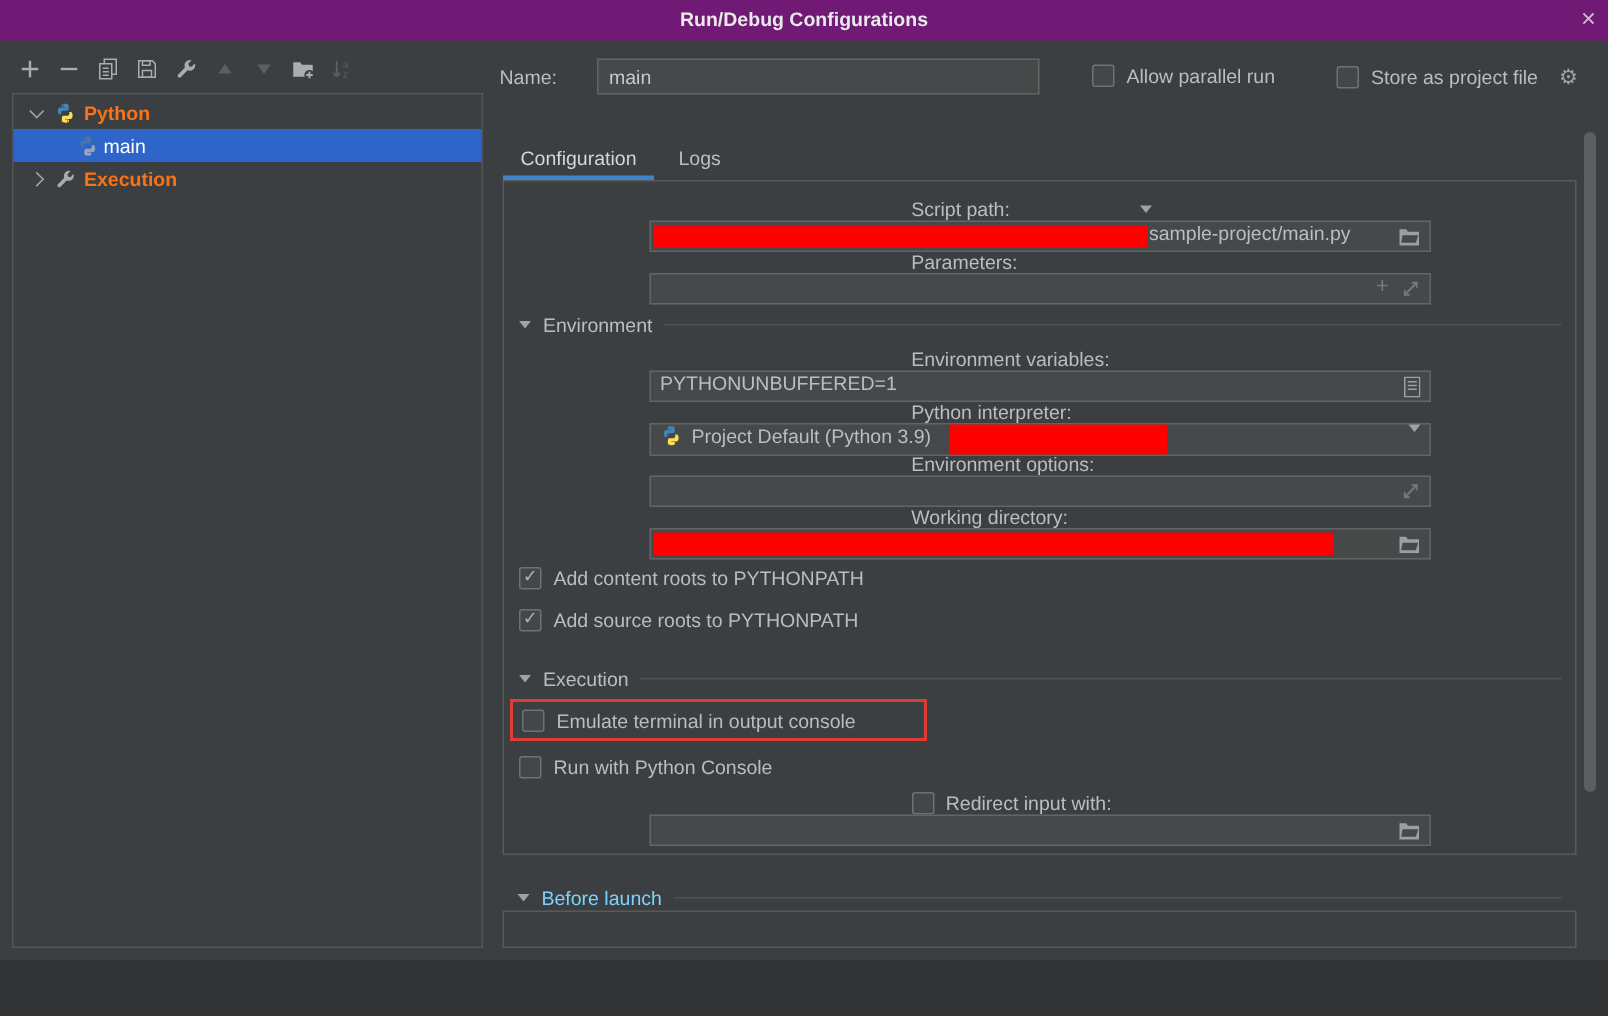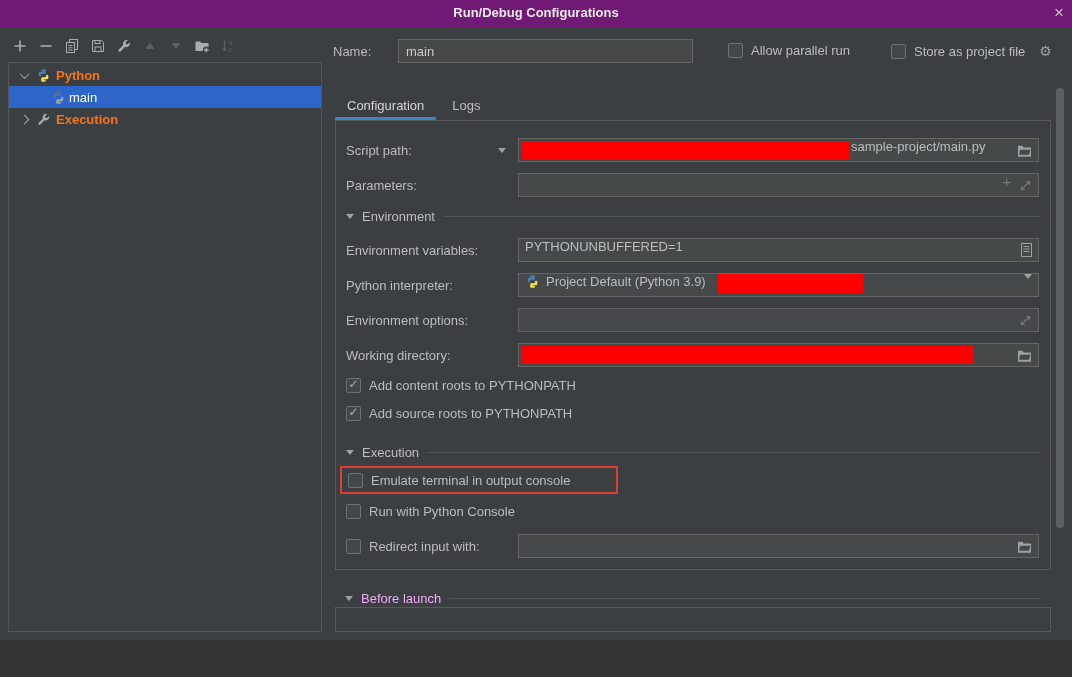--- a/index.html
+++ b/index.html
@@ -37,21 +37,21 @@
   .cb .mark { color:#aeb3b6; font-size:12px; line-height:1; transform:translateY(-1px); }
 
   
   .tabs { position:absolute; left:335px; top:92px; height:28px; display:flex;justify-content:center; }
   .tab { padding:0 12px; line-height:28px; color:#bbbdbf; }
   .tab.active { box-shadow:inset 0 -3px 0 #4083c9; color:#d4d6d8; }
   .tab.logs { margin-left:4px; }
 
   
   .config-box { position:absolute; left:335px; top:120px; width:716px; height:450px; border:1px solid #57595b; }
-  .row { position:absolute; left:10px; right:9px; height:36px; display:flex; align-items:center; }
+  .row { position:absolute; left:10px; right:9px; height:36px; display:flex; align-items:center;flex-direction:column; }
   .label { width:172px; flex:none; display:flex; align-items:center; color:#bbbdbf; }
   .tri { width:0; height:0; border-left:4px solid transparent; border-right:4px solid transparent; border-top:5px solid #9da2a5; flex:none; }
   .label .tri { margin-left:auto; margin-right:12px; }
   .field { width:521px; height:24px; background:#45494a; border:1px solid #646464; display:flex; padding:0 6px; position:relative; color:#bbbdbf; }
   .redact { background:#fe0000; display:block; }
   .redact.abs { position:absolute; left:2px; top:2px; bottom:2px; }
   .ficon { display:inline-flex; align-items:center; }
   .push { margin-left:auto; }
   .dim { color:#75797c; font-size:15px; line-height:1; }
 
@@ -59,21 +59,21 @@
   .section .tri { margin-right:8px; border-top-color:#9da2a5; }
   .section .line { flex:1; height:1px; background:#515254; margin-left:8px; }
 
   .cb-row { position:absolute; left:10px; height:18px; display:flex; align-items:center; gap:8px; color:#b9bdbf; }
   .annotate { position:absolute; left:4px; top:345px; width:278px; height:28px; border:2px solid #dd3b35; display:flex; align-items:center; padding-left:6px; gap:8px; color:#b9bdbf; }
 
   
   .scroll-thumb { position:absolute; left:1056px; top:88px; width:8px; height:440px; background:#5c5f61; border-radius:4px; }
 
   
-  .before-hdr { position:absolute; left:345px; top:588px; width:696px; height:20px; display:flex; align-items:center; color:#f0abfc; }
+  .before-hdr { position:absolute; left:345px; top:588px; width:696px; height:20px; display:flex; align-items:center; color:#7dd3fc; }
   .before-hdr .tri { margin-right:8px; }
   .before-hdr .line { flex:1; height:1px; background:#515254; margin-left:8px; }
   .before-box { position:absolute; left:335px; top:607px; width:716px; height:25px; border:1px solid #57595b; }
 
   
   .footer { position:absolute; left:0; top:640px; width:1072px; height:37px; background:#313335; }
 
   .gear { color:#9da2a5; font-size:14px; margin-left:6px; }
   svg { display:block; }
 </style>

